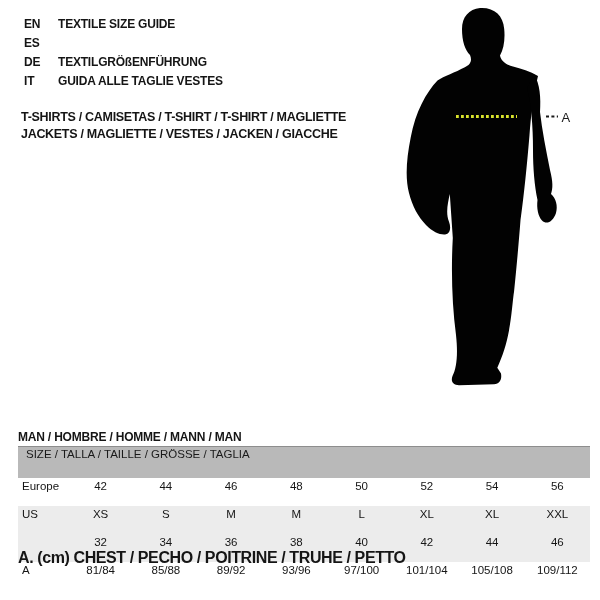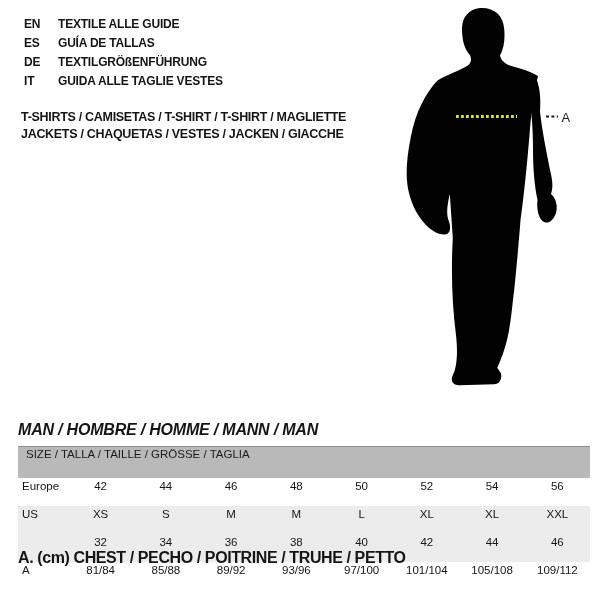--- a/index.html
+++ b/index.html
@@ -13,60 +13,59 @@
   .lang-code { width:34px; flex:0 0 34px; }
 
   
   .categories { position:absolute; left:21px; top:109px; font-size:12.5px; font-weight:700; line-height:16.5px; letter-spacing:-0.3px; white-space:nowrap; }
 
   
   .figure-wrap { position:absolute; left:395px; top:0; width:205px; height:400px; }
   .figure-wrap svg { display:block; }
 
   
-  .man-heading { position:absolute; left:18px; top:421px; font-size:16px; font-weight:700; letter-spacing:-0.2px; white-space:nowrap;font-style:italic; }
+  .man-heading { position:absolute; left:18px; top:430px; font-size:12px; font-weight:700; letter-spacing:-0.2px; white-space:nowrap; }
 
   
   .size-table { position:absolute; left:18px; top:446px; width:572px; font-size:11.5px; }
   .t-header { height:32px; line-height:15px; background:#b9b9b9; border-top:1px solid #8d8d8d; padding-left:8px; color:#1a1a1a; }
   .t-row { display:grid; grid-template-columns:50px repeat(8, 1fr); height:28px; line-height:16px; }
   .t-row.stripe { background:#ececec; }
   .t-label { padding-left:4px; text-align:left; }
   .t-cell { text-align:center; }
 
   
   .footnote { position:absolute; left:18px; top:549px; font-size:16px; font-weight:700; letter-spacing:-0.4px; white-space:nowrap; }
 </style>
 </head>
 <body>
 
 <div class="page">
 
   <div class="lang-list">
     <div class="lang-row">
       <span class="lang-code">EN</span>
-      <span class="lang-label">TEXTILE ALLE GUIDE</span>
+      <span class="lang-label">TEXTILE SIZE GUIDE</span>
     </div>
     <div class="lang-row">
       <span class="lang-code">ES</span>
-      <span class="lang-label">GUÍA DE TALLAS</span>
     </div>
     <div class="lang-row">
       <span class="lang-code">DE</span>
       <span class="lang-label">TEXTILGRÖßENFÜHRUNG</span>
     </div>
     <div class="lang-row">
       <span class="lang-code">IT</span>
       <span class="lang-label">GUIDA ALLE TAGLIE VESTES</span>
     </div>
   </div>
 
   <div class="categories">
     <div>T-SHIRTS / CAMISETAS / T-SHIRT / T-SHIRT / MAGLIETTE</div>
-    <div>JACKETS / CHAQUETAS / VESTES / JACKEN / GIACCHE</div>
+    <div>JACKETS / MAGLIETTE / VESTES / JACKEN / GIACCHE</div>
   </div>
 
   <div class="figure-wrap">
     <svg width="205" height="400" viewBox="395 0 205 400" xmlns="http://www.w3.org/2000/svg">
 
       <path fill="#020202" d="
         M 480 8
         C 469 9 462 17 462 29
         C 462 41 465 50 470 55
         C 471.5 59 471.5 62 468.5 65

